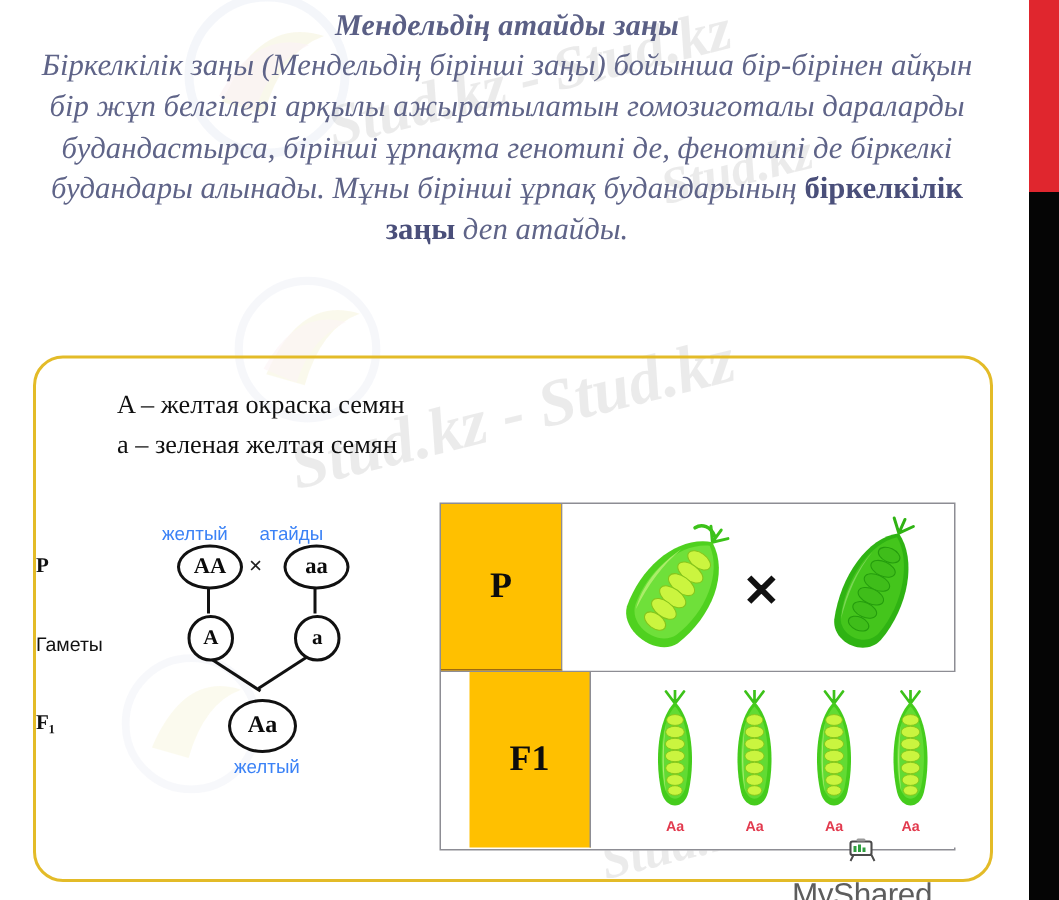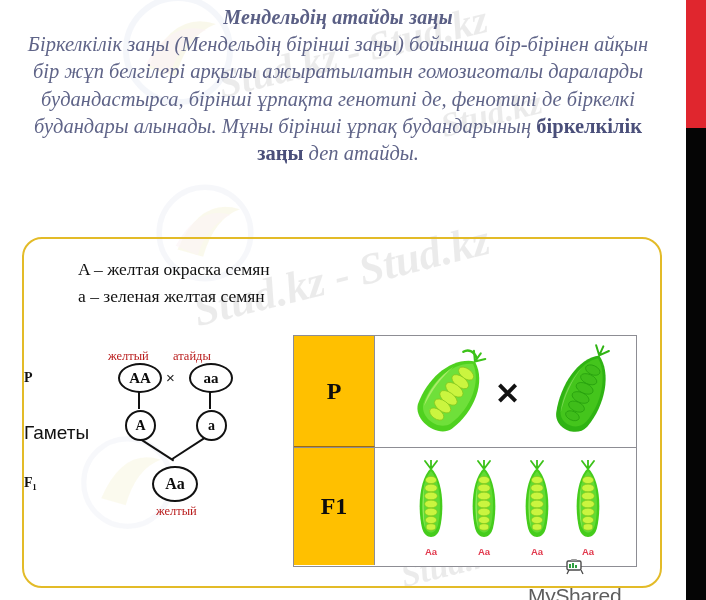--- a/index.html
+++ b/index.html
@@ -48,35 +48,35 @@
 
   
   #legend{position:absolute;left:38px;top:256px;width:320px;margin-left:40px;}
   .legend-line{font-size:17.5px;color:#101010;font-family:"Liberation Serif",serif;
                line-height:1.52;white-space:nowrap;}
 
   
   #cross-diagram{position:absolute;left:24px;top:342px;width:262px;height:180px;}
   .cd-rowlabel{position:absolute;font-weight:bold;font-size:14px;color:#111;
                font-family:"Liberation Serif",serif;}
-  .cd-rowlabel.sans{font-family:"Liberation Sans",sans-serif;font-weight:normal;font-size:19px;}
-  .pheno{position:absolute;font-family:Liberation Serif, serif;font-size:12.5px;
-         color:#b91c1c;white-space:nowrap;}
+  .cd-rowlabel.sans{font-family:"Liberation Sans",sans-serif;font-weight:normal;font-size:13px;}
+  .pheno{position:absolute;font-family:Liberation Sans, sans-serif;font-size:12.5px;
+         color:#3b82f6;white-space:nowrap;}
   .gnode{position:absolute;border:2.3px solid #111;border-radius:50%;
          display:flex;align-items:center;justify-content:center;
          font-family:"Liberation Serif",serif;font-weight:bold;color:#0b0b0b;background:#fff;}
   .cross-x{position:absolute;font-size:15px;color:#222;font-family:"Liberation Sans",sans-serif;}
   .link{position:absolute;background:#111;transform-origin:0 0;}
 
   
   #results-table{position:absolute;left:293px;top:335px;width:344px;height:232px;
                  border:1.4px solid #8d8d94;box-sizing:border-box;background:#fff;}
   .tbl-row{display:flex;width:100%;box-sizing:border-box;}
   #row-p{height:112px;border-bottom:1.4px solid #8d8d94;}
-  #row-f1{height:117px;}
+  #row-f1{height:117px;margin-left:19px;}
   .tbl-label{width:81px;flex:0 0 81px;background:#ffc000;
              display:flex;align-items:center;justify-content:center;
              font-family:"Liberation Serif",serif;font-weight:bold;font-size:24px;color:#0d0d0d;
              box-sizing:border-box;border-right:1.4px solid #8d8d94;}
   #label-p{border-bottom:1.6px solid #9c6a12;}
   .tbl-cell{flex:1;position:relative;background:#fff;}
 
   
   .pod{position:absolute;}
   .pod svg{display:block;}

